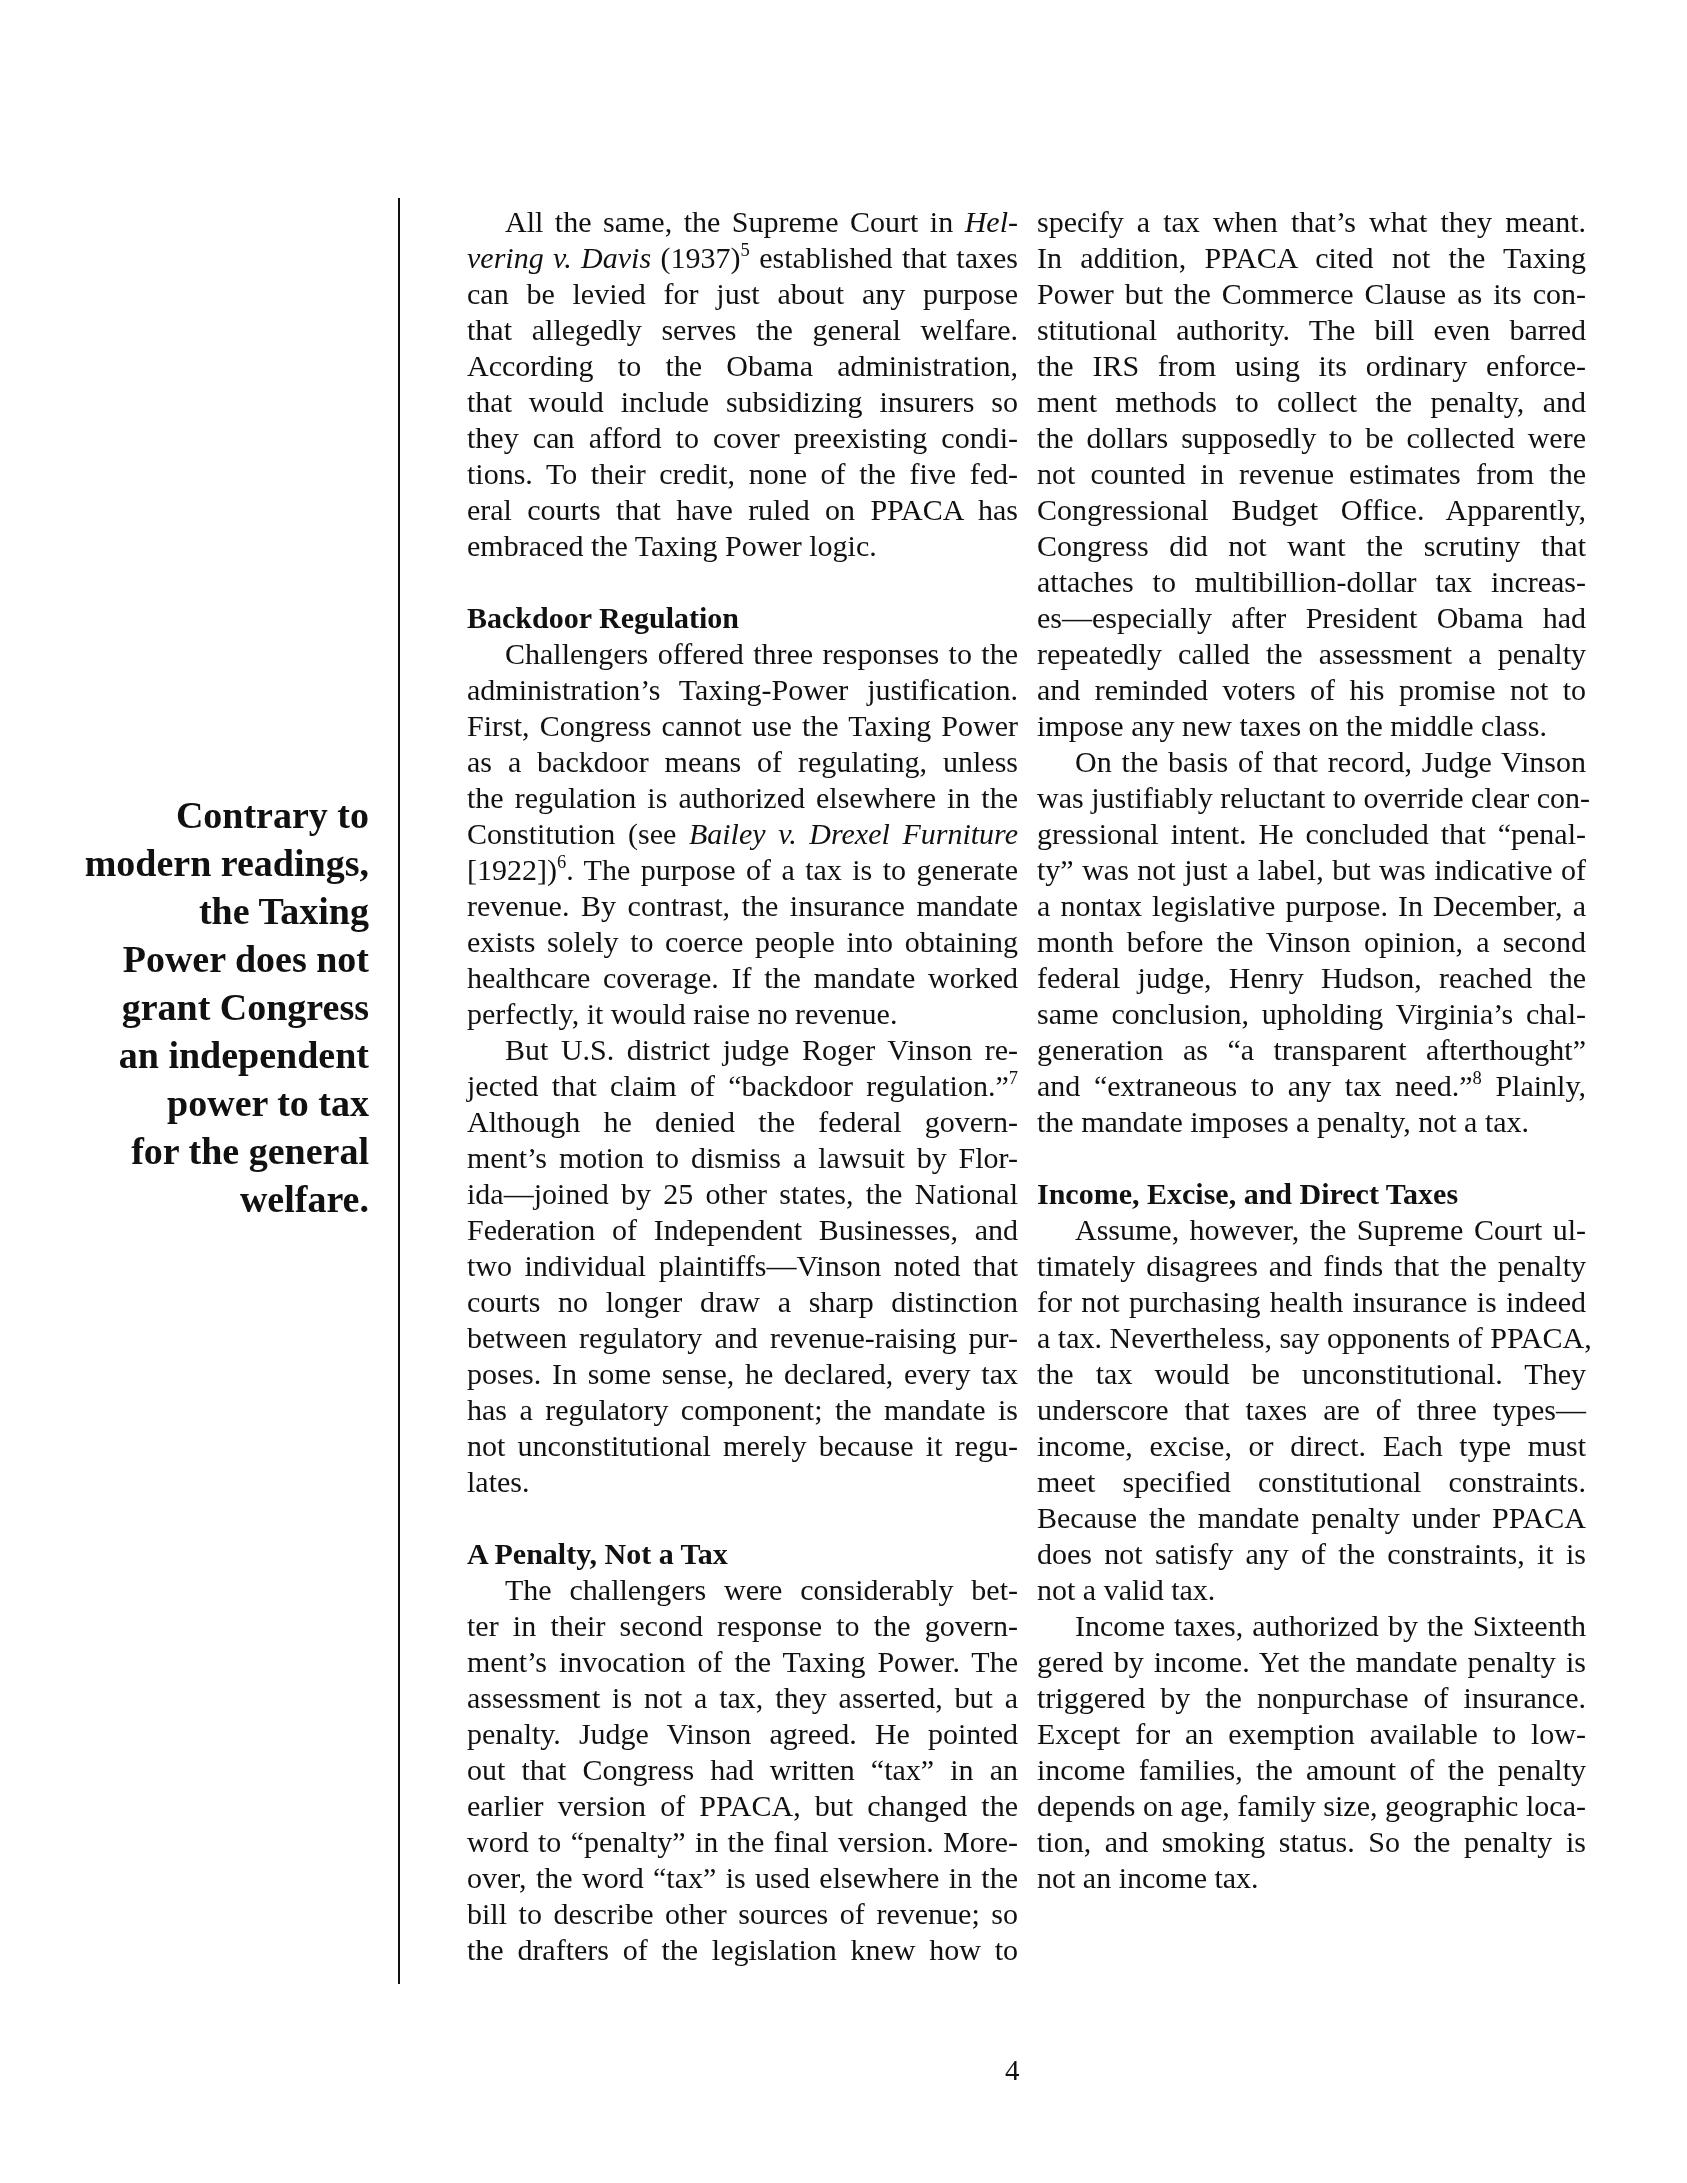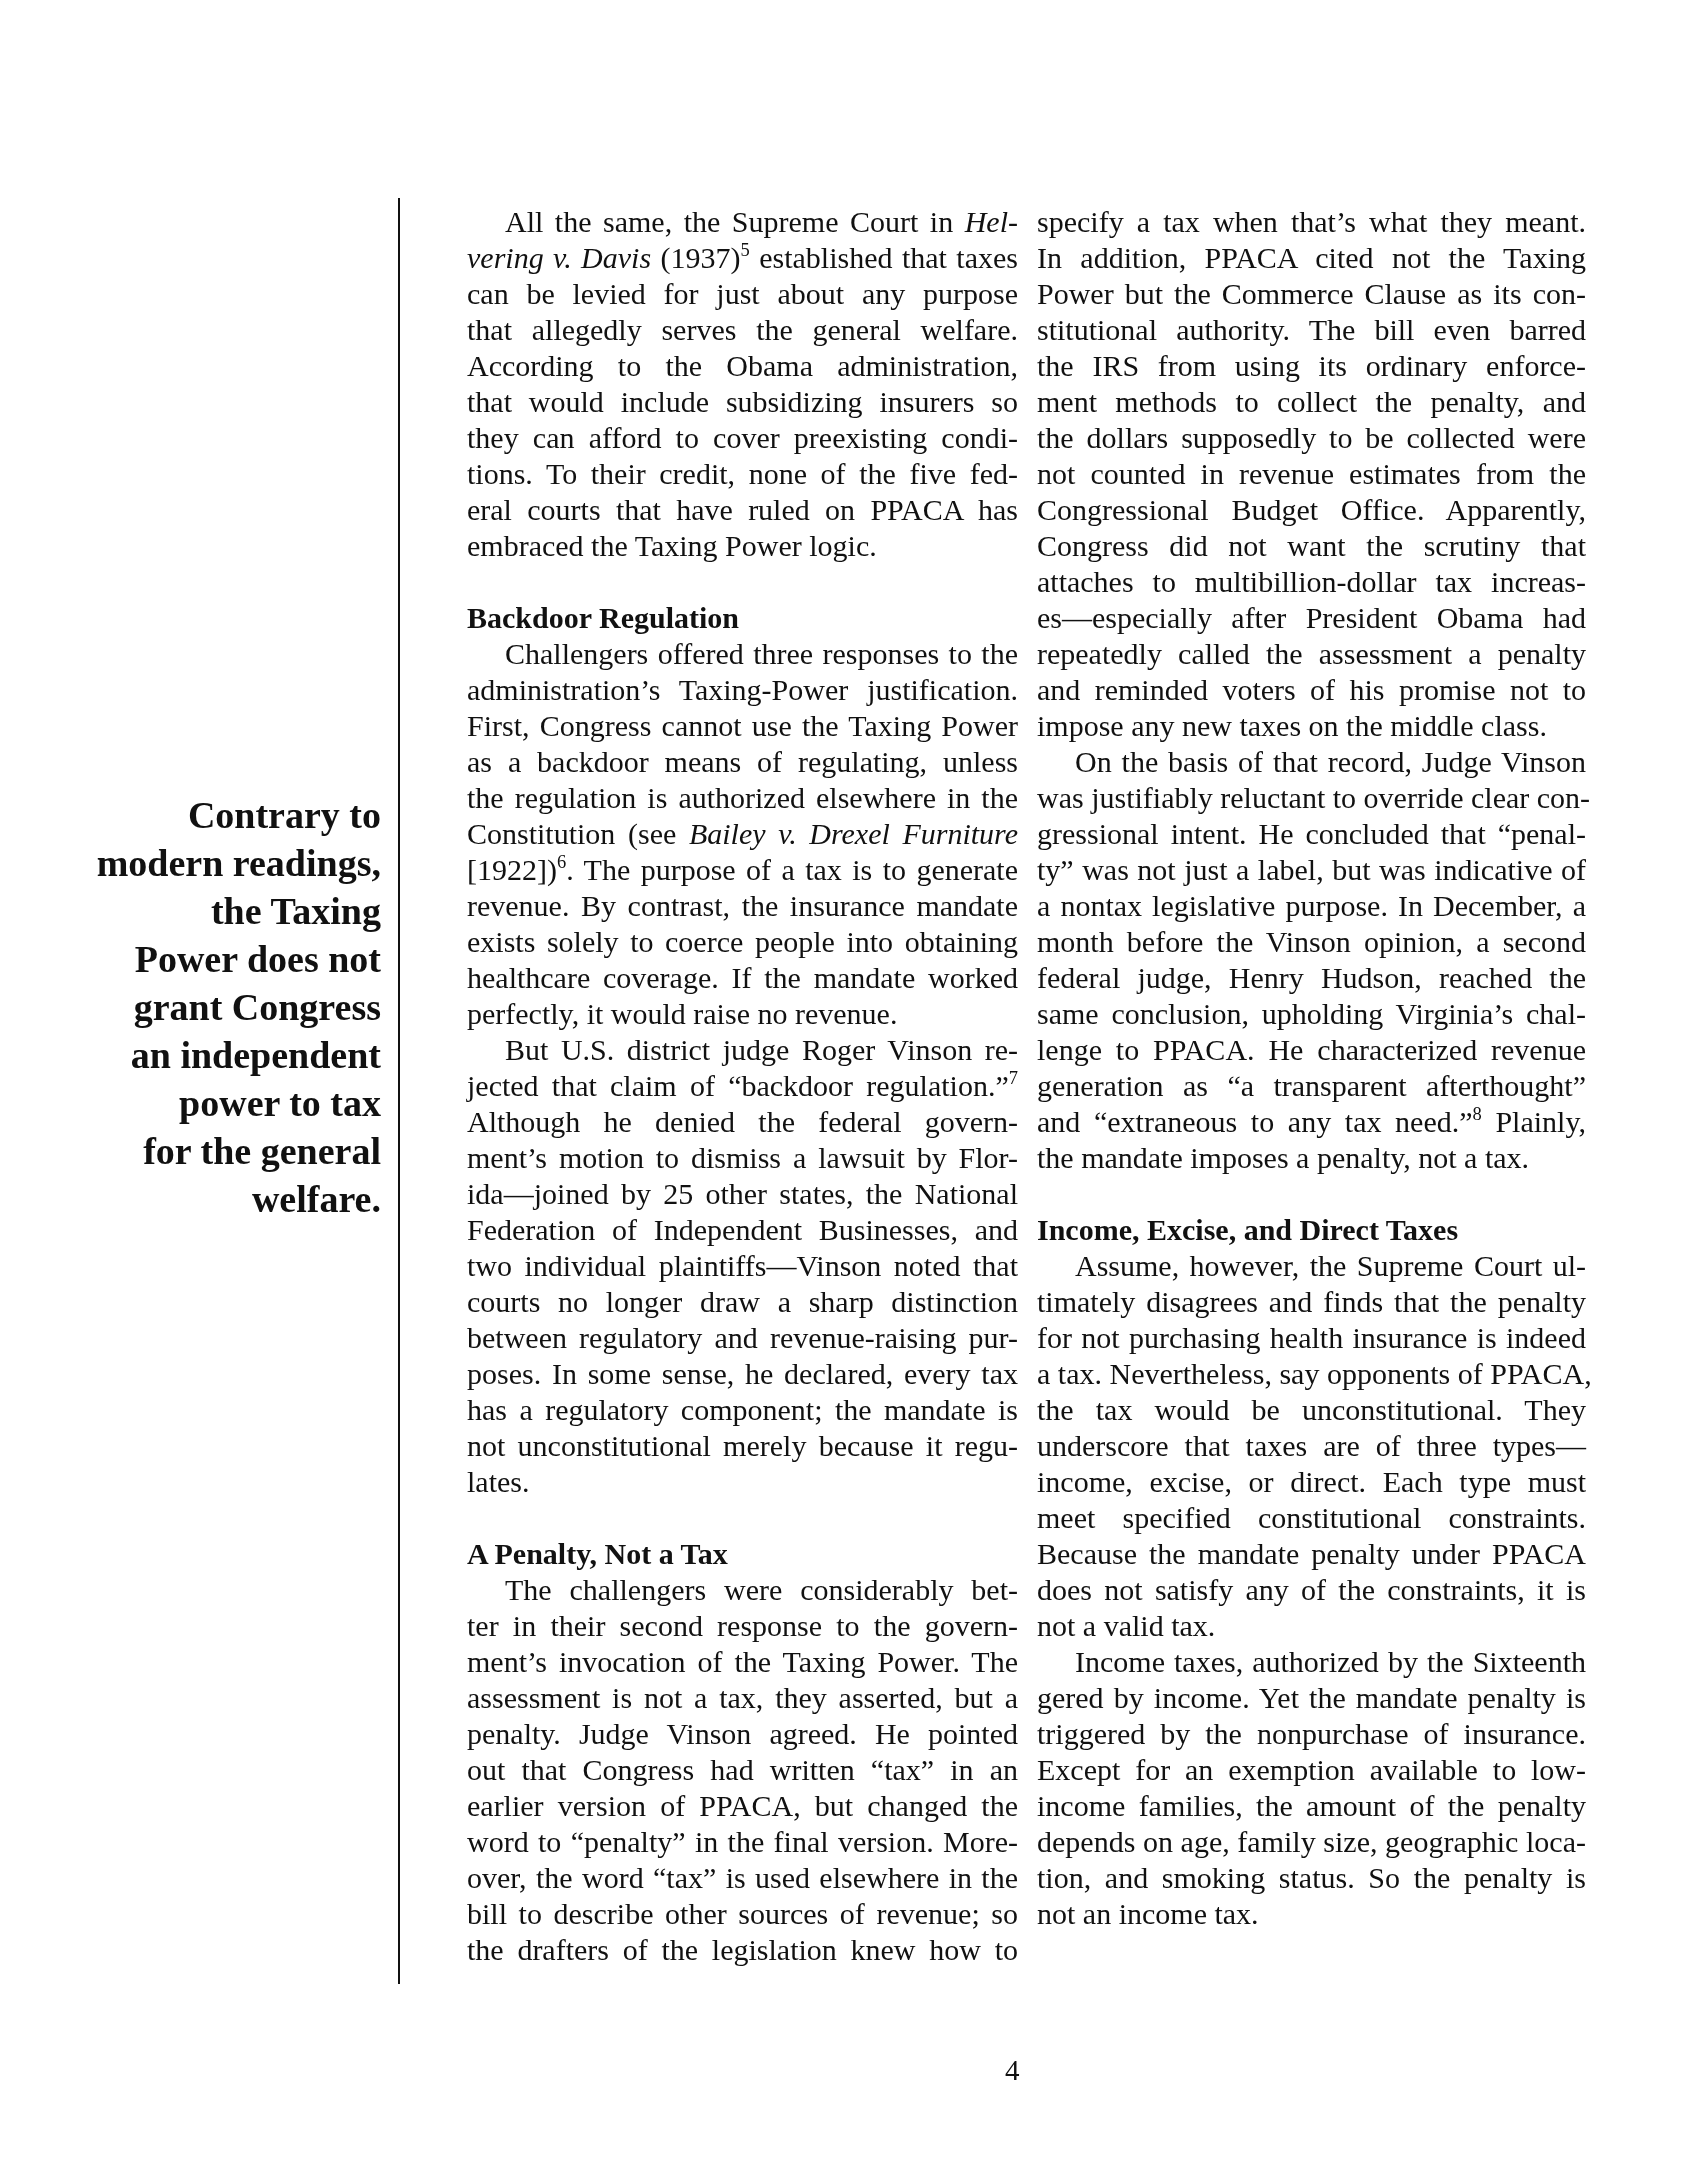--- a/index.html
+++ b/index.html
@@ -25,21 +25,21 @@
     .rule {
       position: absolute;
       left: 398px;
       top: 198px;
       width: 2px;
       height: 1786px;
       background: #111111;
     }
     .pullquote {
       position: absolute;
-      left: 66px;
+      left: 54px;
       top: 791px;
       width: 315px;
       text-align: right;
       font-family: "Liberation Serif", "DejaVu Serif", serif;
       font-weight: bold;
       font-size: 38px;
       line-height: 48px;
       color: #111111;
     }
     .pullquote .pq-line { display: block; white-space: nowrap; }
@@ -187,21 +187,20 @@
     </div>
     <div>
       <div class="line indent">On the basis of that record, Judge Vinson</div>
       <div class="line">was justifiably reluctant to override clear con-</div>
       <div class="line">gressional intent. He concluded that “penal-</div>
       <div class="line">ty” was not just a label, but was indicative of</div>
       <div class="line">a nontax legislative purpose. In December, a</div>
       <div class="line">month before the Vinson opinion, a second</div>
       <div class="line">federal judge, Henry Hudson, reached the</div>
       <div class="line">same conclusion, upholding Virginia’s chal-</div>
-      <div class="line">lenge to PPACA. He characterized revenue</div>
       <div class="line">generation as “a transparent afterthought”</div>
       <div class="line"><span>and “extraneous to any tax need.”</span><sup>8</sup><span> Plainly,</span></div>
       <div class="line last">the mandate imposes a penalty, not a tax.</div>
     </div>
     <div class="line blank"></div>
     <div class="line heading">Income, Excise, and Direct Taxes</div>
     <div>
       <div class="line indent">Assume, however, the Supreme Court ul-</div>
       <div class="line">timately disagrees and finds that the penalty</div>
       <div class="line">for not purchasing health insurance is indeed</div>

